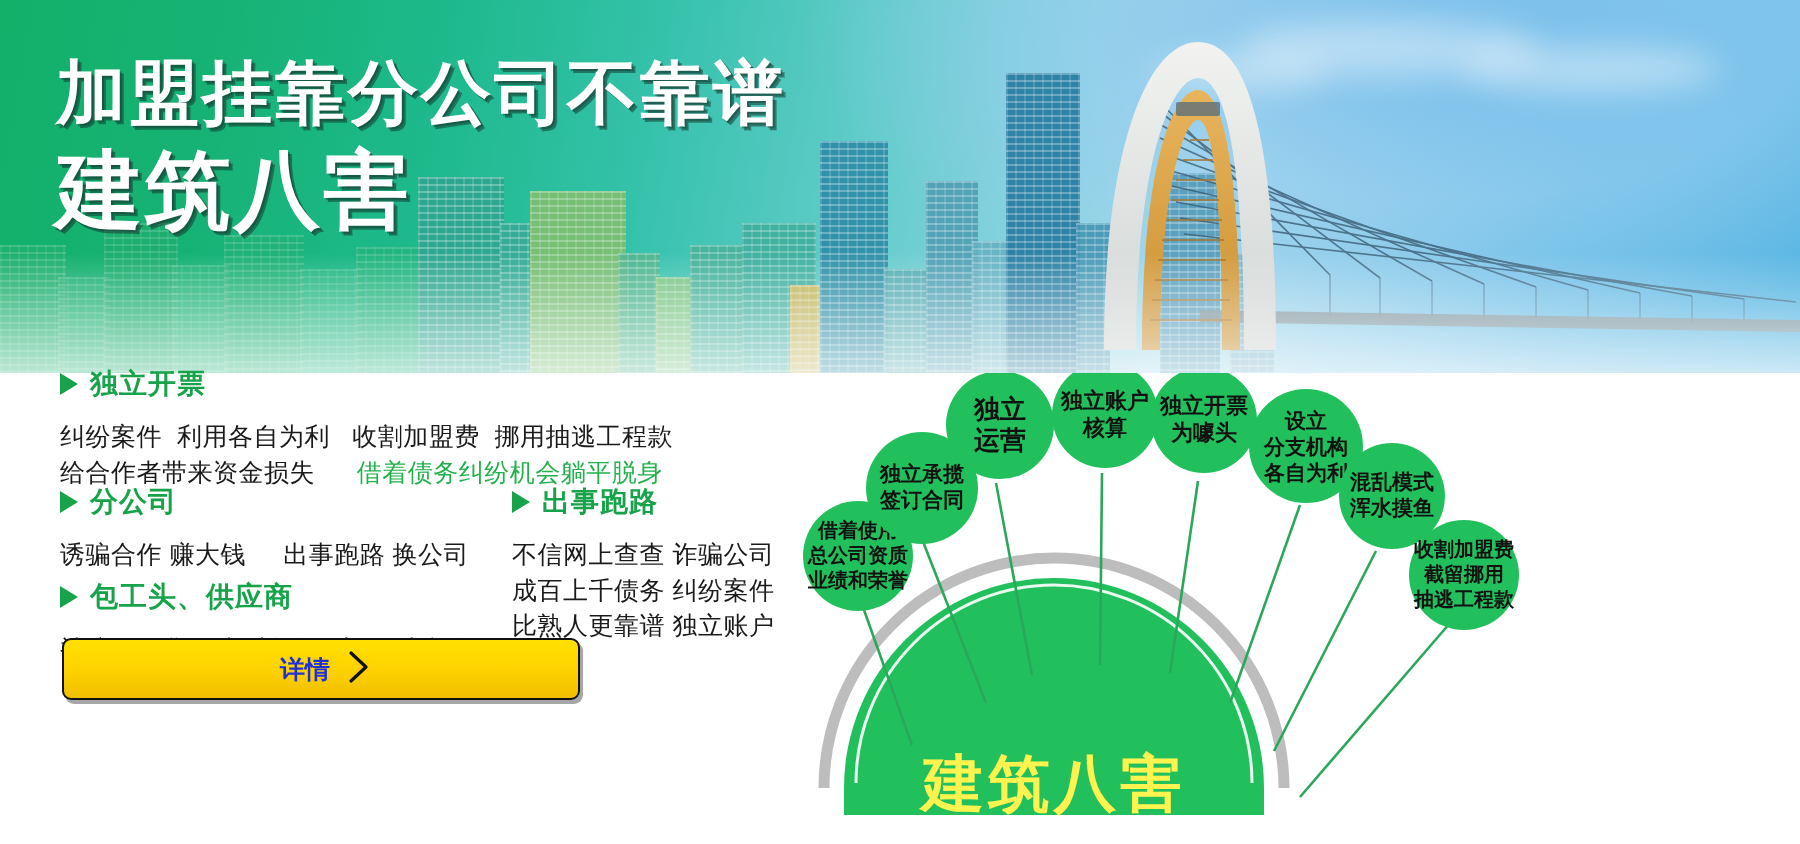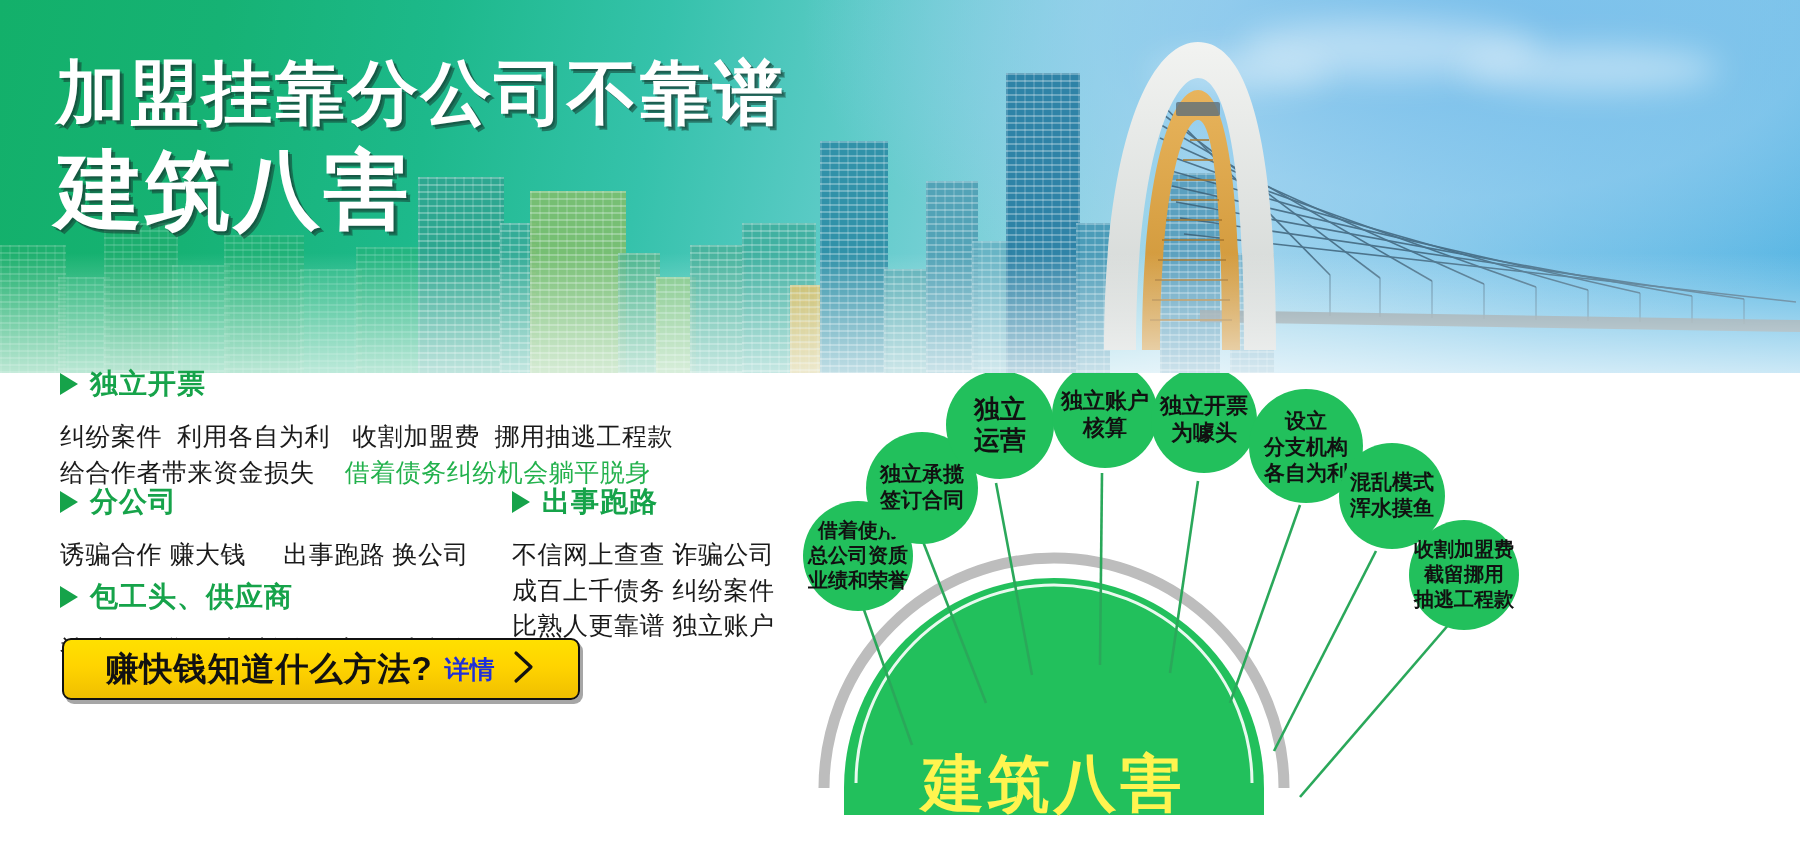--- a/index.html
+++ b/index.html
@@ -75,21 +75,21 @@
     border-left: 18px solid #16a34a;
     border-top: 11px solid transparent;
     border-bottom: 11px solid transparent;
     flex: none;
   }
   .sec-body { margin-top: 16px; }
   .sec-line {
     font-size: 25px; color: #1a1a1a; line-height: 1.42; white-space: pre;
     letter-spacing: .5px;
   }
-  .sec-line .grn { color: #22b14c; }
+  .sec-line .grn { color: #22b14c; margin-left: 12px; }
 
   
   .cta {
     position: absolute; left: 62px; top: 265px;
     width: 518px; height: 62px; border-radius: 9px;
     background: linear-gradient(to bottom, #ffe000 0%, #ffd400 45%, #f0bf00 100%);
     border: 2px solid #111;
     box-shadow: 3px 4px 0 rgba(0,0,0,.35);
     display: flex; align-items: center; justify-content: center; gap: 2px;
     cursor: pointer;
@@ -301,21 +301,20 @@
         <div class="sec-body">
           <div class="sec-line"><span>不信网上查查 诈骗公司</span></div>
           <div class="sec-line"><span>成百上千债务 纠纷案件</span></div>
           <div class="sec-line"><span>比熟人更靠谱 独立账户</span></div>
         </div>
       </div>
 
     </div>
 
     <div class="cta">
-      <span class="cta-main">赚快钱知道什么方法?</span>
       <span class="cta-link">详情</span>
       <span class="cta-chev">
         <svg width="26" height="34" viewBox="0 0 26 34">
             <path d="M5 3 L20 17 L5 31" fill="none" stroke="#111" stroke-width="3.2" stroke-linecap="round" stroke-linejoin="round"></path>
           </svg>
       </span>
     </div>
 
     <div class="diagram">
       <svg width="1000" height="471" viewBox="0 0 1000 471">

